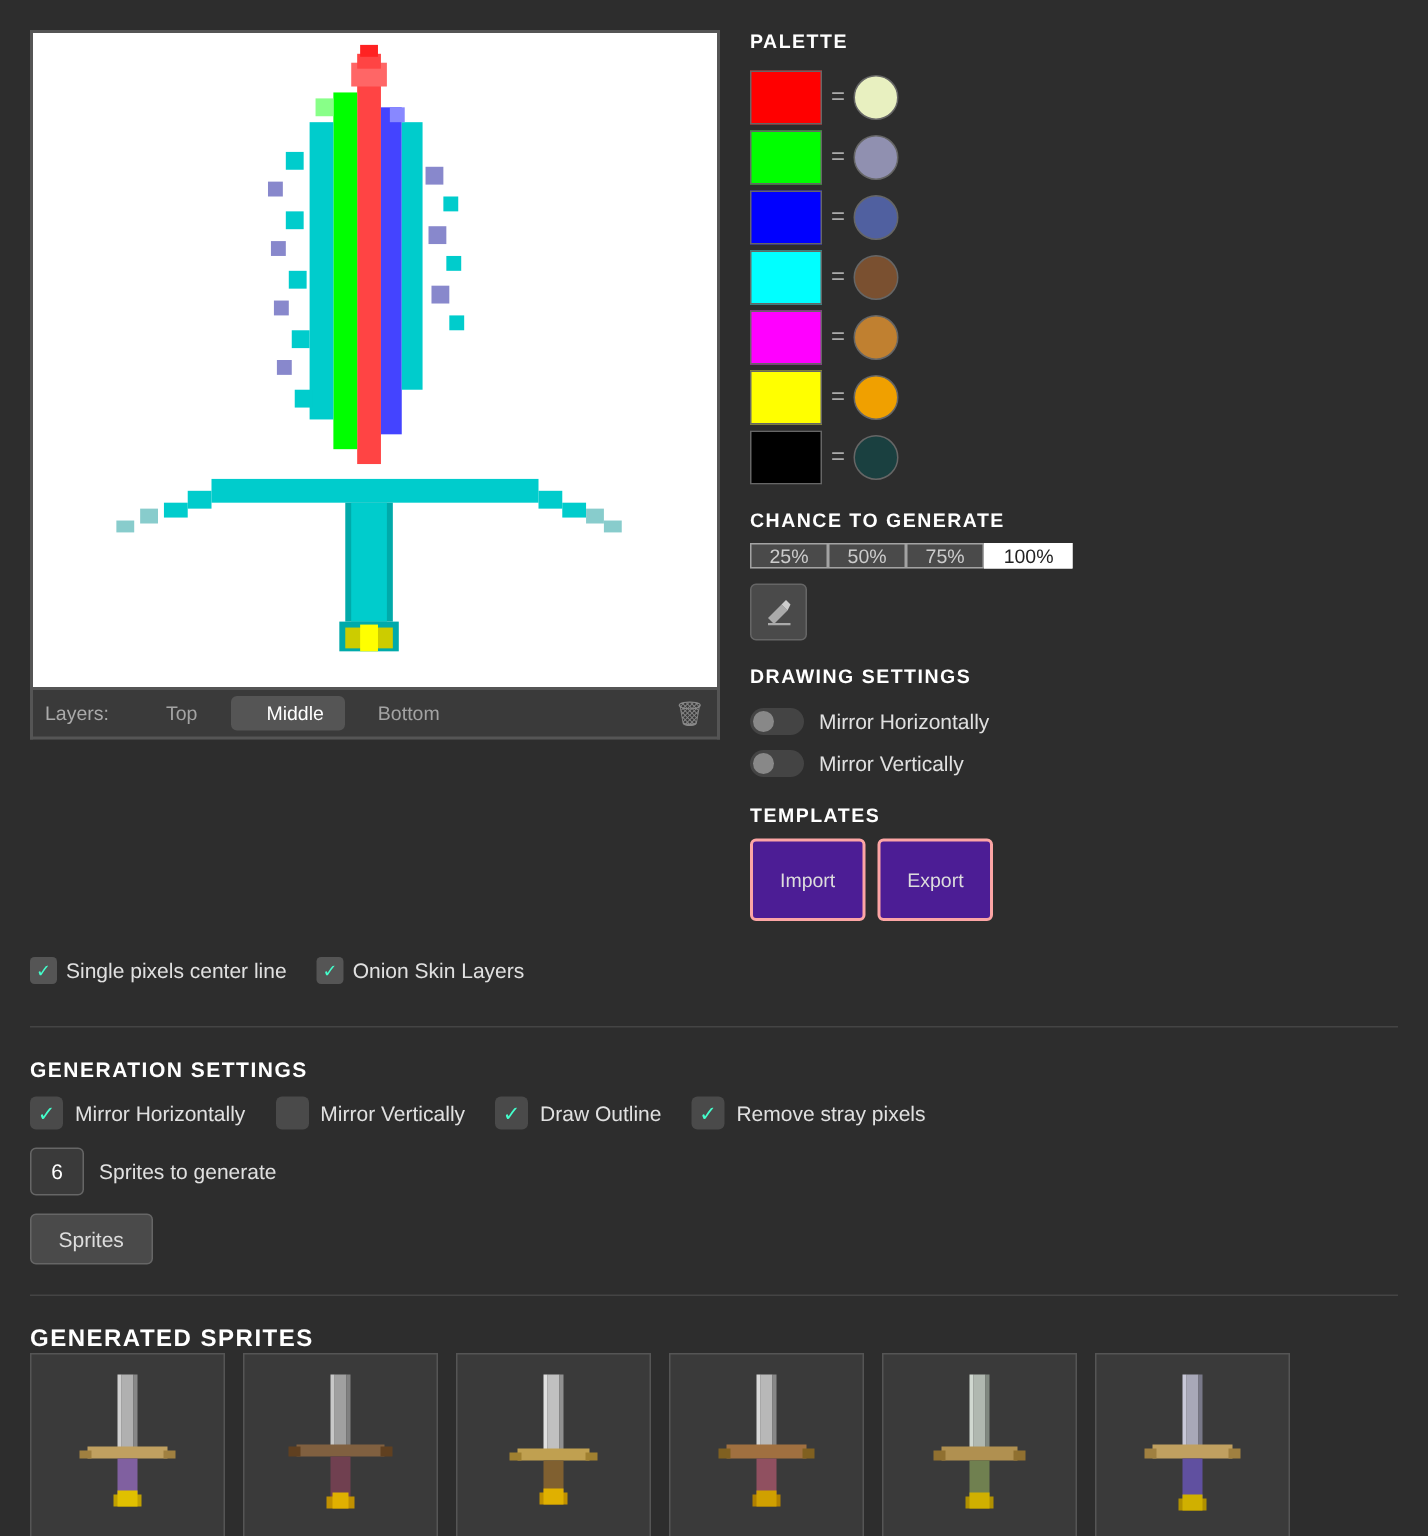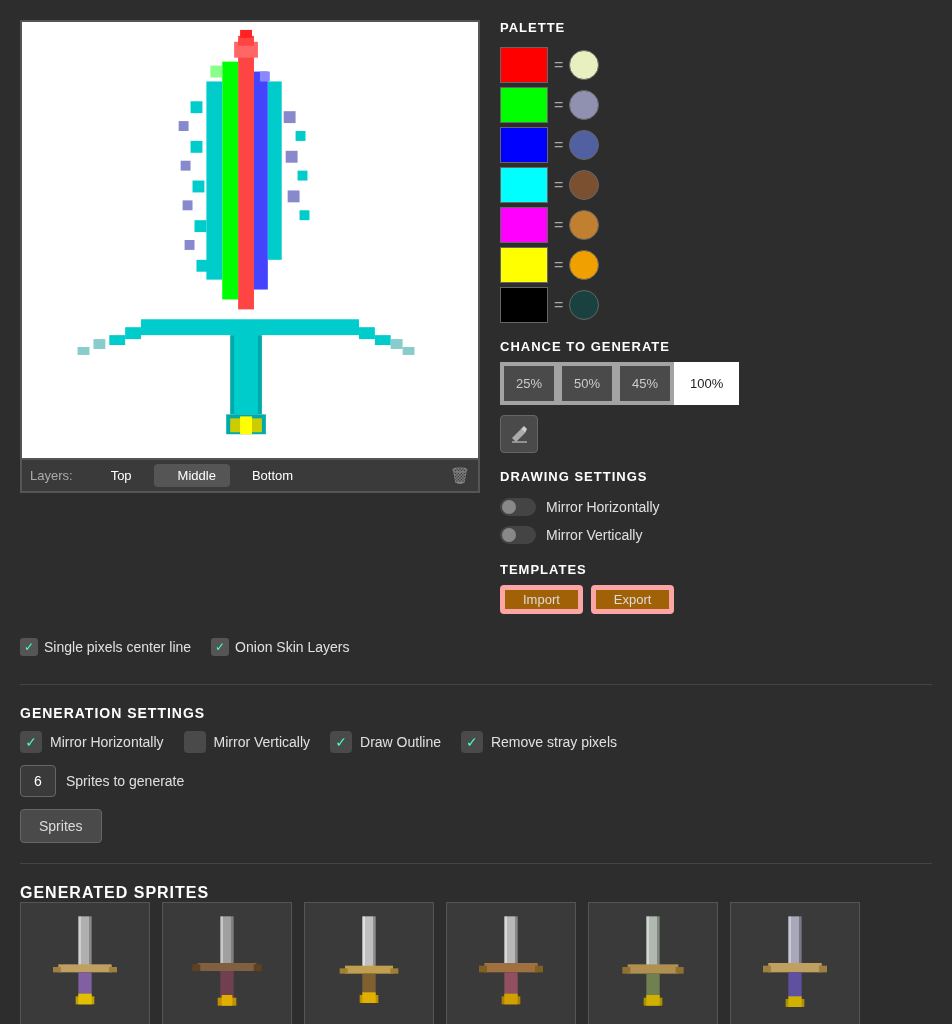--- a/index.html
+++ b/index.html
@@ -51,21 +51,21 @@
     .layers-label {
       color: #aaa;
       font-size: 13px;
       margin-right: 16px;
     }
     .layer-tab {
       padding: 4px 14px;
       border-radius: 4px;
       cursor: pointer;
       font-size: 13px;
-      color: #ffffff;
+      color: #a3a3a3;
       background: transparent;
       border: none;
     }
     .layer-tab.active {
       background: #555;
       color: #fff;
       padding-left: 24px;
     }
     .trash-icon {
       margin-left: auto;
@@ -146,40 +146,40 @@
     }
     .templates-section {
       margin-top: 8px;
     }
     .template-buttons {
       display: flex;
       gap: 8px;
       margin-top: 8px;
     }
     .tmpl-btn {
-      padding: 2px 18px;
-      background: #a16207;
-      border: 5px solid #fca5a5;
+      padding: 18px 18px;
+      background: #4c1d95;
+      border: 2px solid #fca5a5;
       border-radius: 4px;
       color: #ddd;
       cursor: pointer;
       font-size: 13px;
     }
     .chance-section {
       margin-top: 8px;
     }
     .chance-buttons {
       display: flex;
       gap: 0;
       margin-top: 8px;
     }
     .chance-btn {
-      padding: 10px 12px;
+      padding: 0 12px;
       background: #4a4a4a;
-      border: 4px solid #a3a3a3;
+      border: 1px solid #a3a3a3;
       color: #ccc;
       cursor: pointer;
       font-size: 13px;
     }
     .chance-btn.active {
       background: #fff;
       color: #222;
       border-color: #fff;
     }
     .eraser-btn {
@@ -428,21 +428,21 @@
             <span class="palette-eq">=</span>
             <div class="palette-circle" style="background:#1a4040;"></div>
           </div>
         </div>
 
         <div class="chance-section">
           <div class="section-title">CHANCE TO GENERATE</div>
           <div class="chance-buttons">
             <button class="chance-btn">25%</button>
             <button class="chance-btn">50%</button>
-            <button class="chance-btn">45%</button>
+            <button class="chance-btn">75%</button>
             <button class="chance-btn active">100%</button>
           </div>
           <div class="eraser-btn">
             <svg width="20" height="20" viewBox="0 0 20 20" fill="none" xmlns="http://www.w3.org/2000/svg">
               <path d="M3 14 L12 5 L16 9 L7 18 Z" fill="#aaa"></path>
               <path d="M12 5 L15 2 L18 5 L16 9 Z" fill="#ccc"></path>
               <line x1="3" y1="18" x2="18" y2="18" stroke="#aaa" stroke-width="1.5"></line>
             </svg>
           </div>
         </div>

